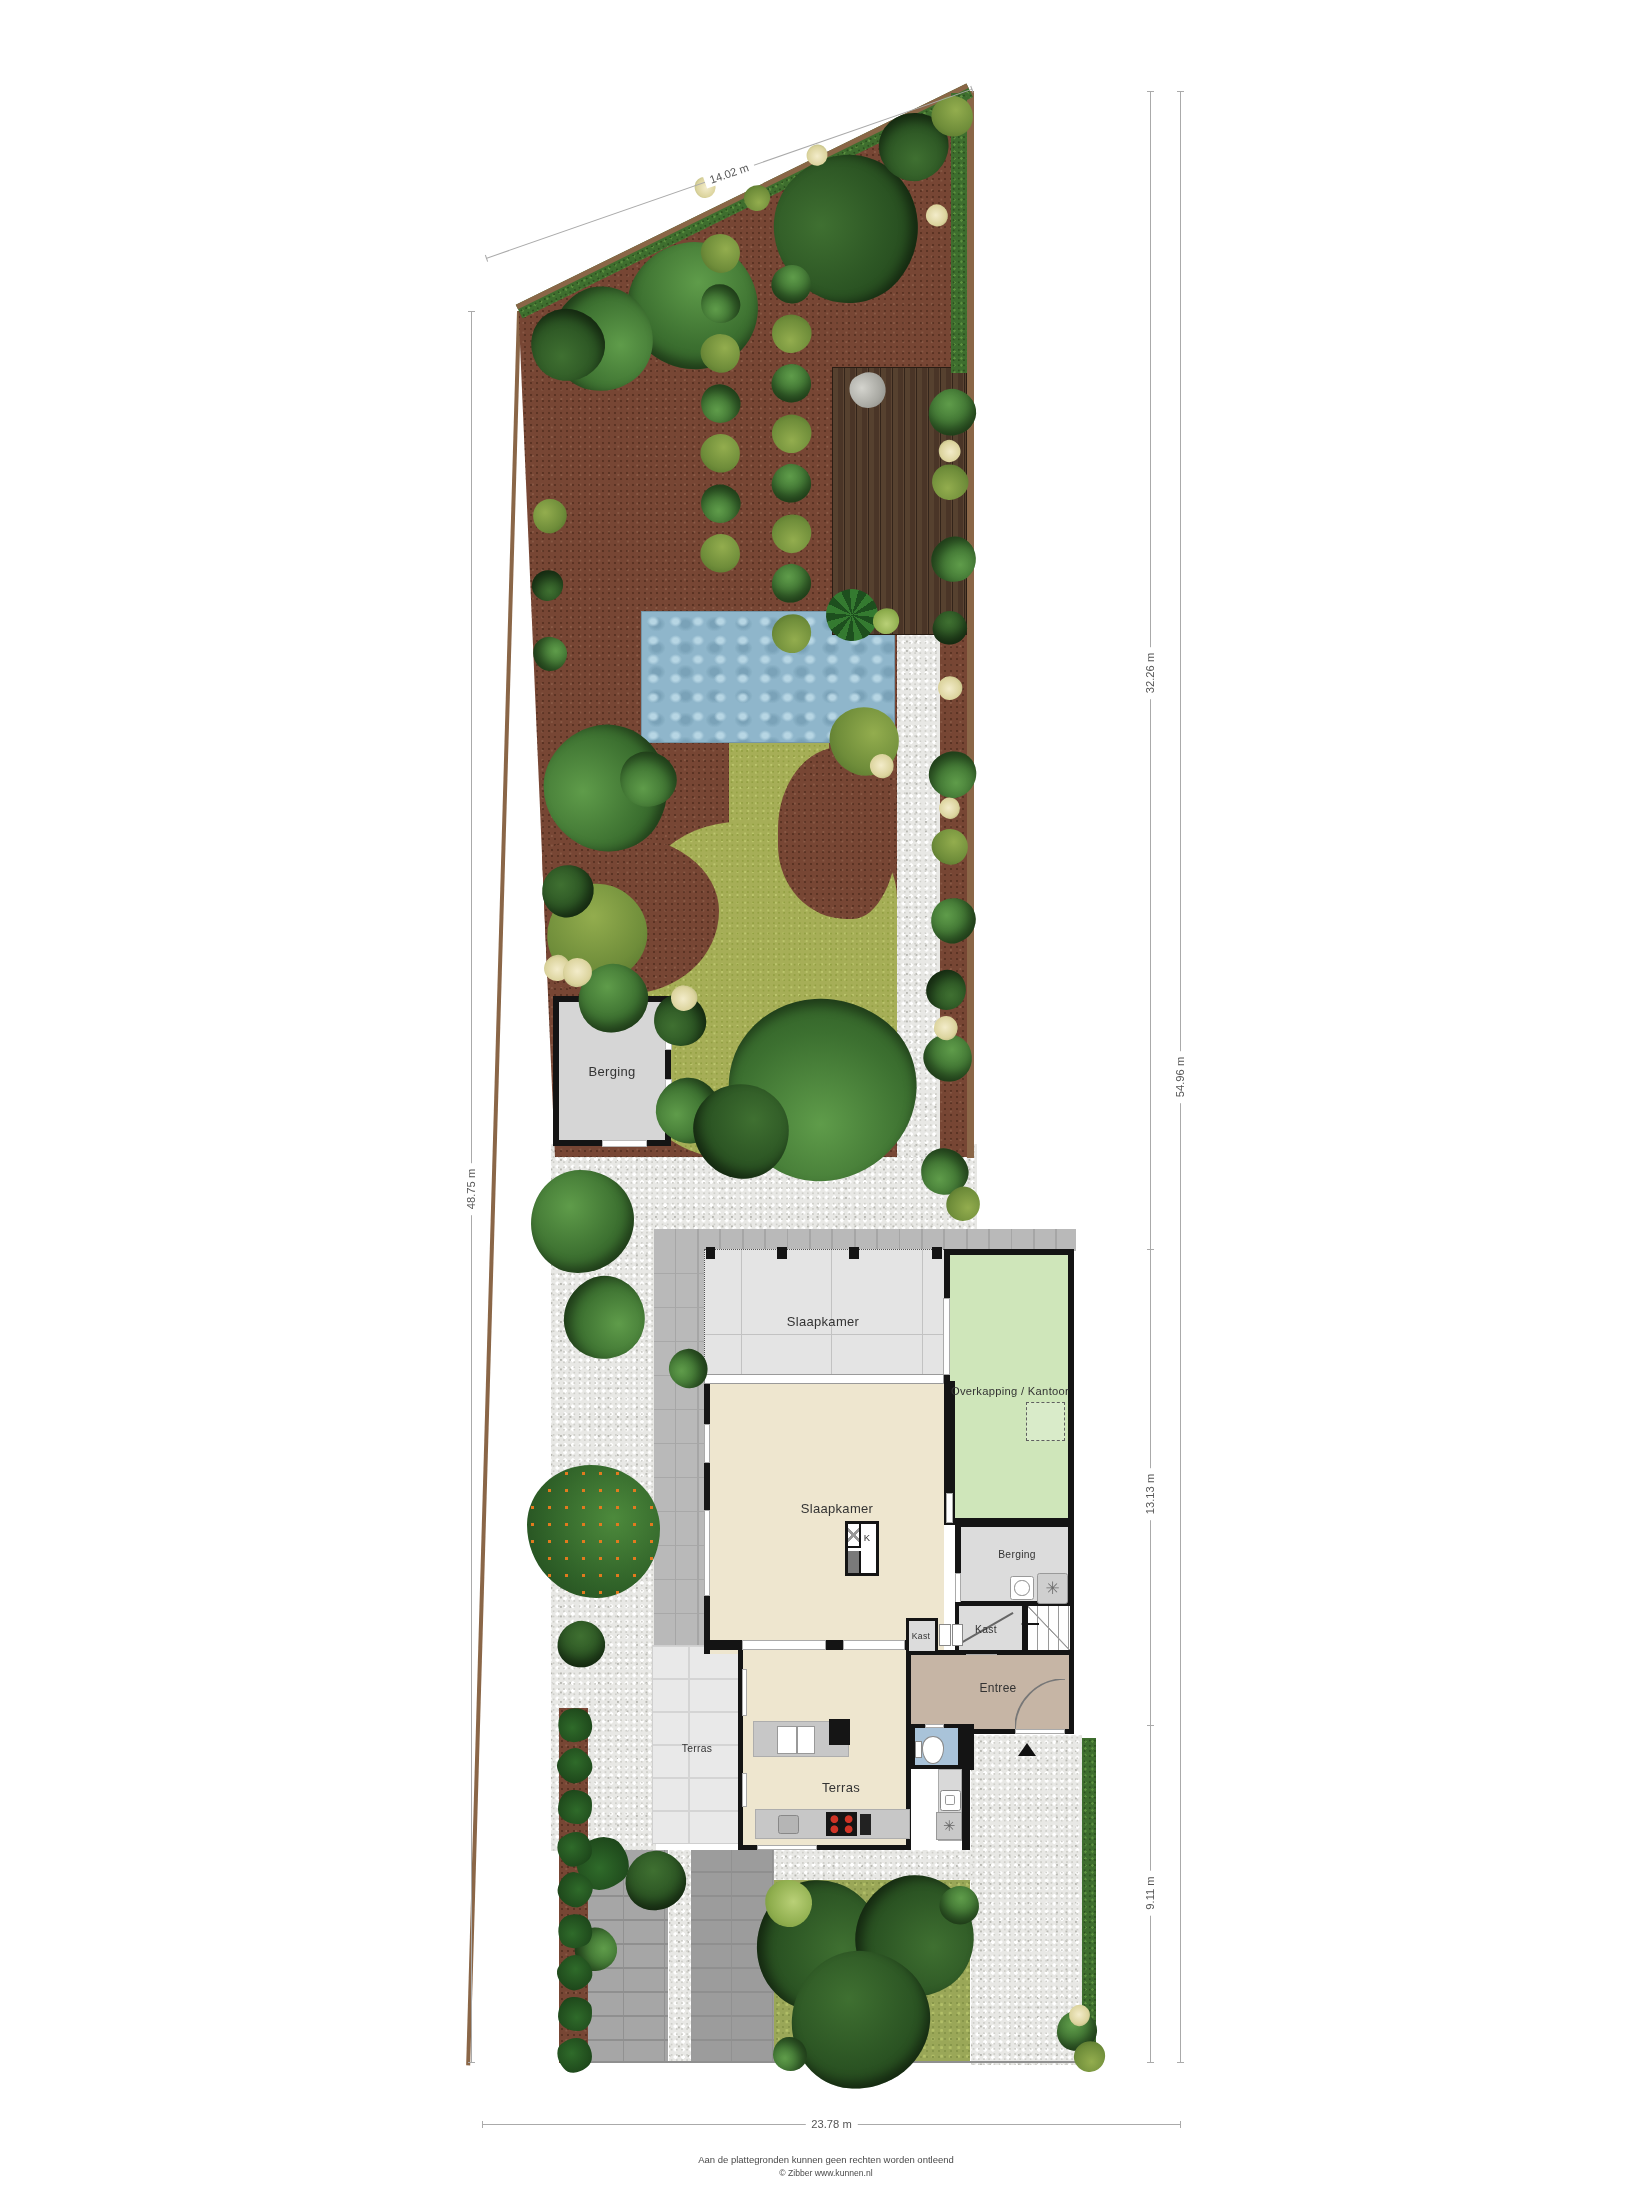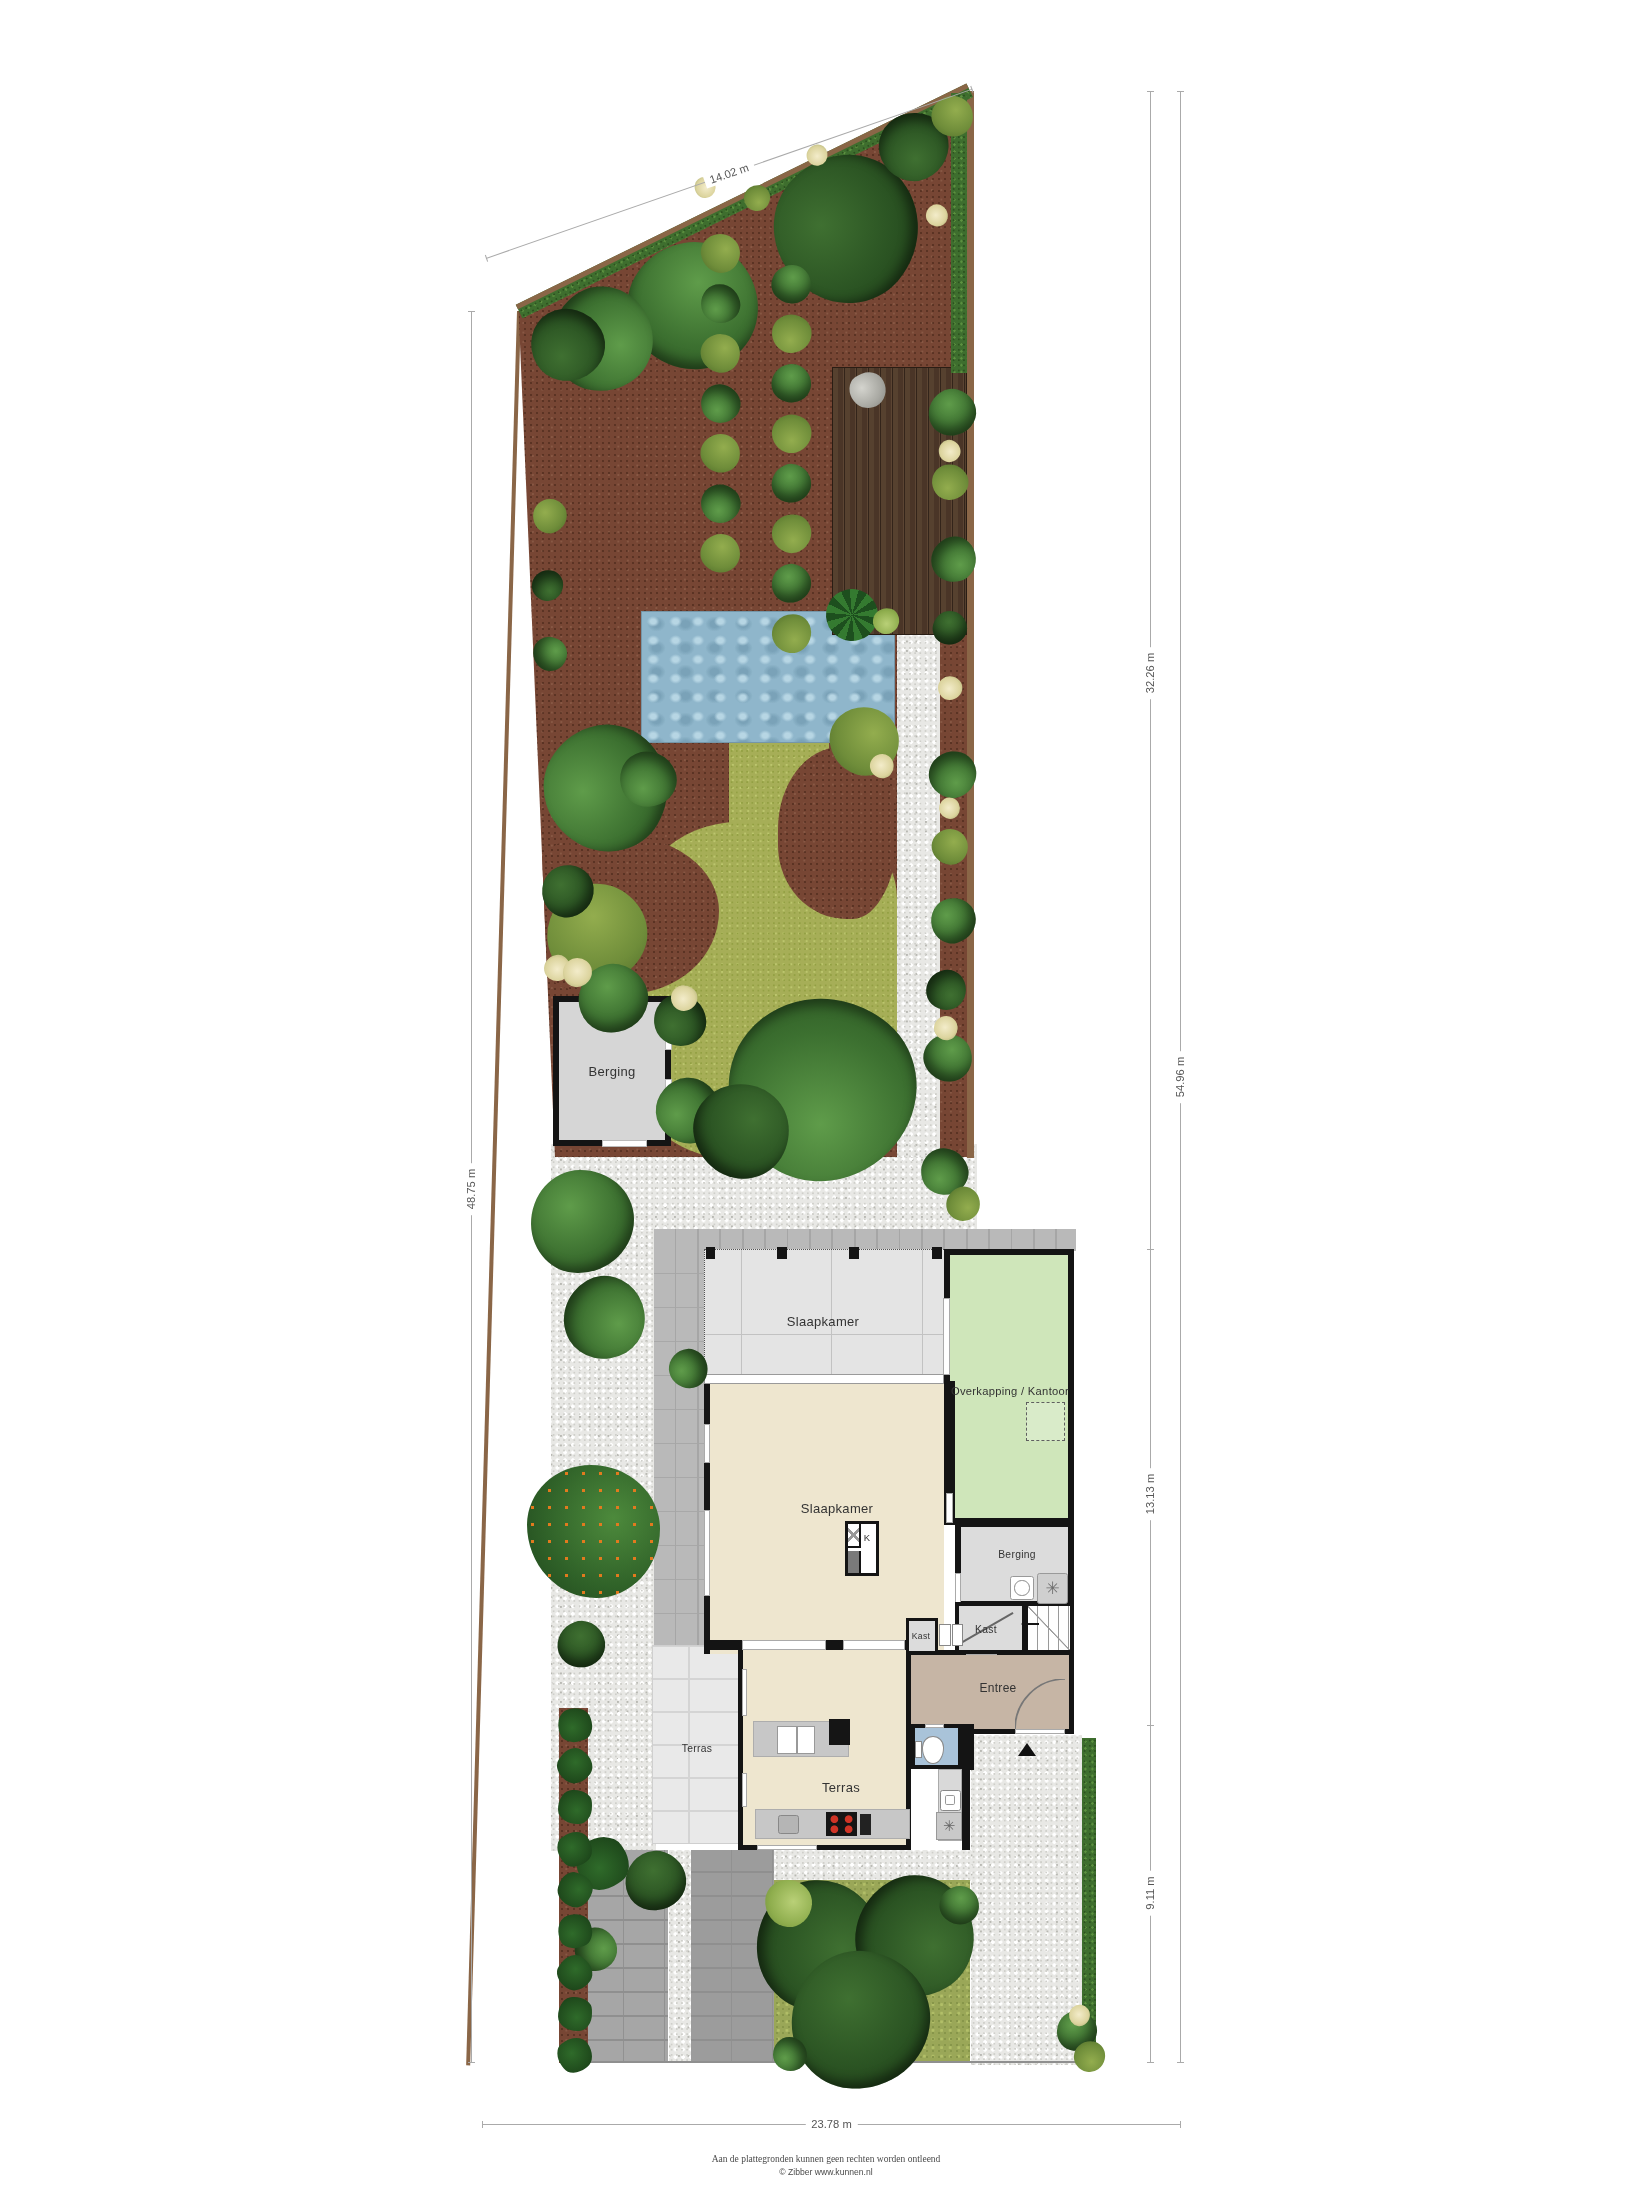--- a/index.html
+++ b/index.html
@@ -123,21 +123,21 @@
   .dimv{position:absolute;width:0.9px;background:#aaa;z-index:50;}
   .dimh{position:absolute;height:0.9px;background:#aaa;z-index:50;}
   .tickh{position:absolute;left:-3.4px;width:7.7px;height:0.9px;background:#aaa;}
   .tickv{position:absolute;top:-3.4px;width:0.9px;height:7.7px;background:#aaa;}
   .dim-label{position:absolute;left:50%;top:50%;transform:translate(-50%,-50%);background:#fff;padding:0.9px 6px;
     font-size:11.2px;color:#555;white-space:nowrap;}
   .dim-label-v{position:absolute;transform:translate(-50%,-50%) rotate(-90deg);background:#fff;padding:0.9px 6px;
     font-size:11.2px;color:#555;white-space:nowrap;z-index:51;}
 
   #footer{position:absolute;left:0;right:0;top:2154px;text-align:center;z-index:50;color:#4a4a4a;}
-  #footer .l1{font-size:9.5px;font-family:Liberation Serif, serif;}
+  #footer .l1{font-size:9.5px;}
   #footer .l2{font-size:8.6px;margin-top:2.6px;}
 </style>
 </head>
 <body>
 
 <div id="canvas">
 
   <div class="abs gravel" style="left:551px;top:1144px;width:426px;height:88px;z-index:10;"></div>
   <div class="abs gravel" style="left:551px;top:1230px;width:105px;height:621px;z-index:10;"></div>
   <div class="abs gravel" style="left:738px;top:1850px;width:238px;height:31px;z-index:10;"></div>

